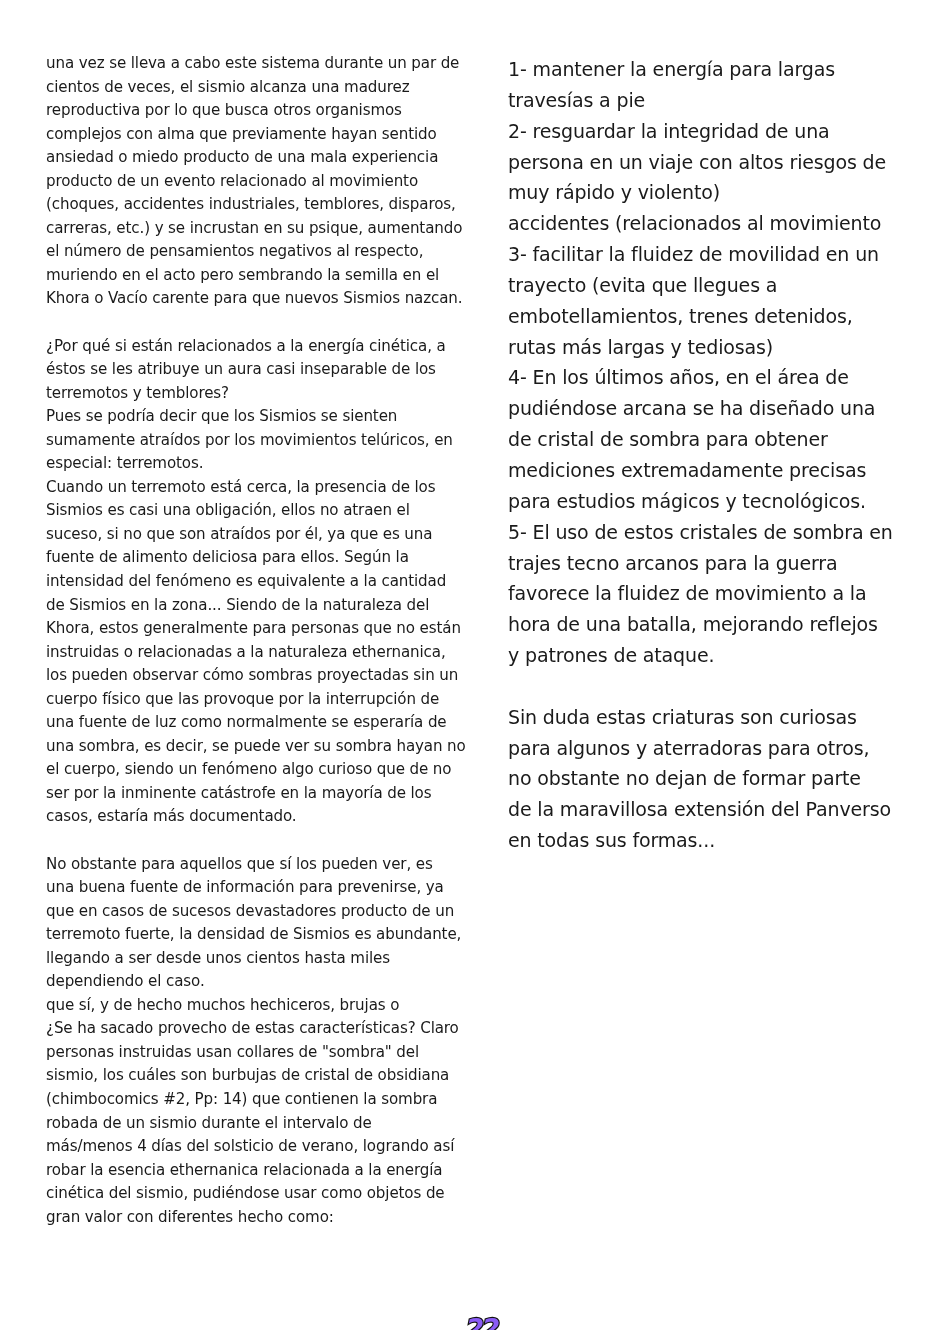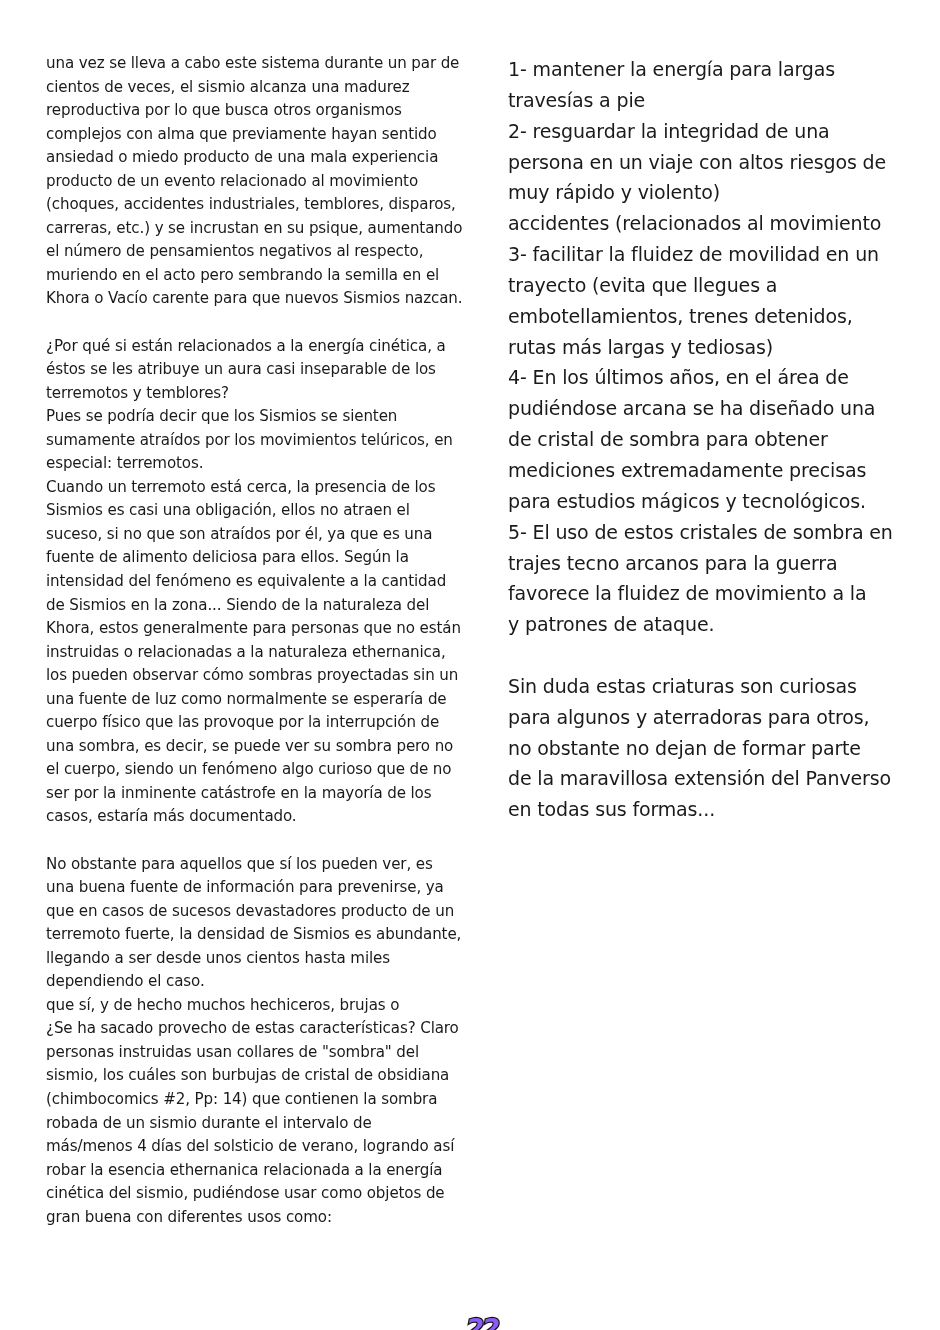--- a/index.html
+++ b/index.html
@@ -94,23 +94,23 @@
         <div class="line">especial: terremotos.</div>
         <div class="line">Cuando un terremoto está cerca, la presencia de los</div>
         <div class="line">Sismios es casi una obligación, ellos no atraen el</div>
         <div class="line">suceso, si no que son atraídos por él, ya que es una</div>
         <div class="line">fuente de alimento deliciosa para ellos. Según la</div>
         <div class="line">intensidad del fenómeno es equivalente a la cantidad</div>
         <div class="line">de Sismios en la zona... Siendo de la naturaleza del</div>
         <div class="line">Khora, estos generalmente para personas que no están</div>
         <div class="line">instruidas o relacionadas a la naturaleza ethernanica,</div>
         <div class="line">los pueden observar cómo sombras proyectadas sin un</div>
+        <div class="line">cuerpo físico que las provoque por la interrupción de</div>
         <div class="line">una fuente de luz como normalmente se esperaría de</div>
-        <div class="line">cuerpo físico que las provoque por la interrupción de</div>
-        <div class="line">una sombra, es decir, se puede ver su sombra pero no</div>
+        <div class="line">una sombra, es decir, se puede ver su sombra hayan no</div>
         <div class="line">el cuerpo, siendo un fenómeno algo curioso que de no</div>
         <div class="line">ser por la inminente catástrofe en la mayoría de los</div>
         <div class="line">casos, estaría más documentado.</div>
       </div>
     <div class="gap-left"></div>
     <div class="para">
         <div class="line">No obstante para aquellos que sí los pueden ver, es</div>
         <div class="line">una buena fuente de información para prevenirse, ya</div>
         <div class="line">que en casos de sucesos devastadores producto de un</div>
         <div class="line">terremoto fuerte, la densidad de Sismios es abundante,</div>
@@ -118,21 +118,21 @@
         <div class="line">dependiendo el caso.</div>
         <div class="line">que sí, y de hecho muchos hechiceros, brujas o</div>
         <div class="line">¿Se ha sacado provecho de estas características? Claro</div>
         <div class="line">personas instruidas usan collares de "sombra" del</div>
         <div class="line">sismio, los cuáles son burbujas de cristal de obsidiana</div>
         <div class="line">(chimbocomics #2, Pp: 14) que contienen la sombra</div>
         <div class="line">robada de un sismio durante el intervalo de</div>
         <div class="line">más/menos 4 días del solsticio de verano, logrando así</div>
         <div class="line">robar la esencia ethernanica relacionada a la energía</div>
         <div class="line">cinética del sismio, pudiéndose usar como objetos de</div>
-        <div class="line">gran buena con diferentes usos como:</div>
+        <div class="line">gran valor con diferentes hecho como:</div>
       </div>
   </div>
 
   <div class="col-right">
     <div class="para">
         <div class="line">1- mantener la energía para largas</div>
         <div class="line">travesías a pie</div>
         <div class="line">2- resguardar la integridad de una</div>
         <div class="line">persona en un viaje con altos riesgos de</div>
         <div class="line">muy rápido y violento)</div>
@@ -142,20 +142,21 @@
         <div class="line">embotellamientos, trenes detenidos,</div>
         <div class="line">rutas más largas y tediosas)</div>
         <div class="line">4- En los últimos años, en el área de</div>
         <div class="line">pudiéndose arcana se ha diseñado una</div>
         <div class="line">de cristal de sombra para obtener</div>
         <div class="line">mediciones extremadamente precisas</div>
         <div class="line">para estudios mágicos y tecnológicos.</div>
         <div class="line">5- El uso de estos cristales de sombra en</div>
         <div class="line">trajes tecno arcanos para la guerra</div>
         <div class="line">favorece la fluidez de movimiento a la</div>
+        <div class="line">hora de una batalla, mejorando reflejos</div>
         <div class="line">y patrones de ataque.</div>
       </div>
     <div class="gap-right"></div>
     <div class="para">
         <div class="line">Sin duda estas criaturas son curiosas</div>
         <div class="line">para algunos y aterradoras para otros,</div>
         <div class="line">no obstante no dejan de formar parte</div>
         <div class="line">de la maravillosa extensión del Panverso</div>
         <div class="line">en todas sus formas...</div>
       </div>

